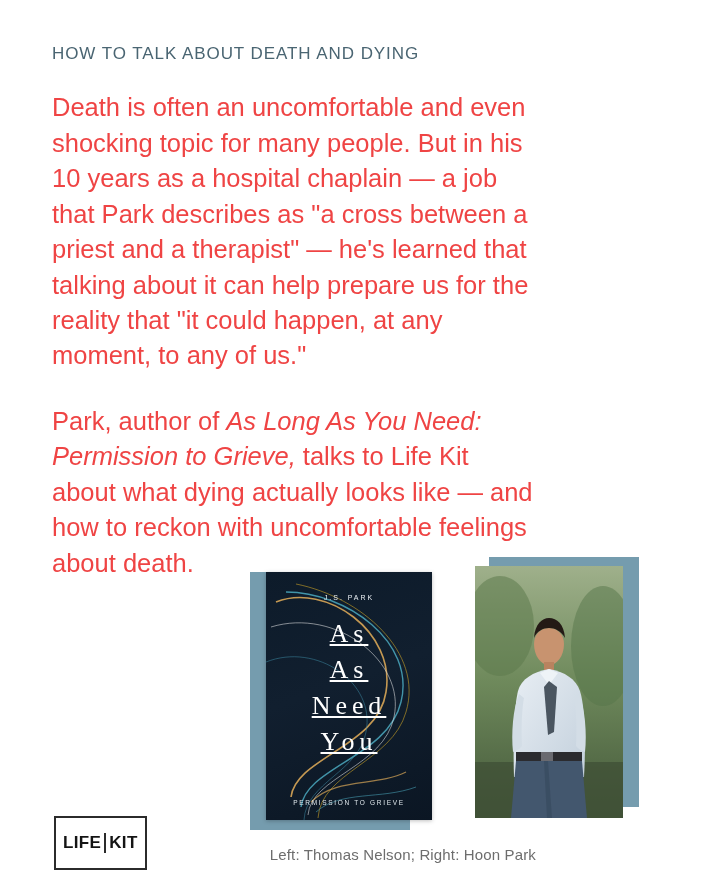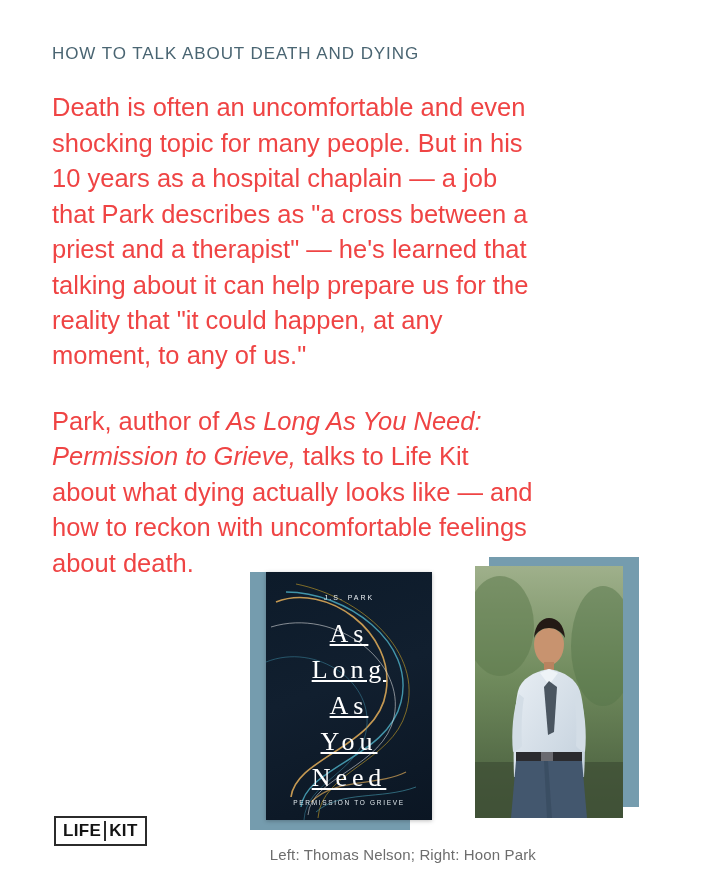--- a/index.html
+++ b/index.html
@@ -132,21 +132,21 @@
     overflow: hidden;
     background: #5a6b4d;
   }
   .portrait svg { display: block; }
   
   .logo {
     position: absolute;
     left: 54px;
     top: 816px;
     border: 2px solid #2b2b2b;
-    padding: 3px 4px;
+    padding: 15px 4px;
     display: flex;
     align-items: center;
     background: #ffffff;
   }
   .logo .word {
     font-size: 17px;
     font-weight: 700;
     letter-spacing: 0.02em;
     color: #141414;
     font-family: "Liberation Sans", sans-serif;
@@ -188,24 +188,23 @@
         <path d="M20,20 C80,20 150,70 135,130 C122,185 40,195 35,235" stroke="#4fb3c9" stroke-width="1.4" fill="none" opacity="0.8"></path>
         <path d="M5,55 C70,35 140,90 128,145 C118,195 45,205 42,243" stroke="#e8e8e8" stroke-width="1" fill="none" opacity="0.55"></path>
         <path d="M30,12 C95,25 158,80 140,140 C126,190 55,200 52,246" stroke="#c9a227" stroke-width="1" fill="none" opacity="0.6"></path>
         <path d="M0,90 C50,70 110,110 100,160 C93,200 40,210 38,248" stroke="#3e8ea8" stroke-width="1" fill="none" opacity="0.5"></path>
         <path d="M140,200 C110,215 70,205 45,230" stroke="#d8a657" stroke-width="1.2" fill="none" opacity="0.7"></path>
         <path d="M150,215 C115,228 75,218 50,240" stroke="#4fb3c9" stroke-width="1" fill="none" opacity="0.5"></path>
       </svg>
       <div class="cover-author">J.S. PARK</div>
       <div class="cover-title">
         <span>As</span>
-        <span>Long</span>
         <span>As</span>
+        <span>Need</span>
         <span>You</span>
-        <span>Need</span>
       </div>
       <div class="cover-sub">PERMISSION TO GRIEVE</div>
     </div>
 
     <div class="portrait">
       <svg width="148" height="252" viewBox="0 0 148 252">
         <defs>
           <linearGradient id="bg" x1="0" y1="0" x2="0" y2="1">
             <stop offset="0%" stop-color="#9fb08b"></stop>
             <stop offset="45%" stop-color="#6f8a5c"></stop>

